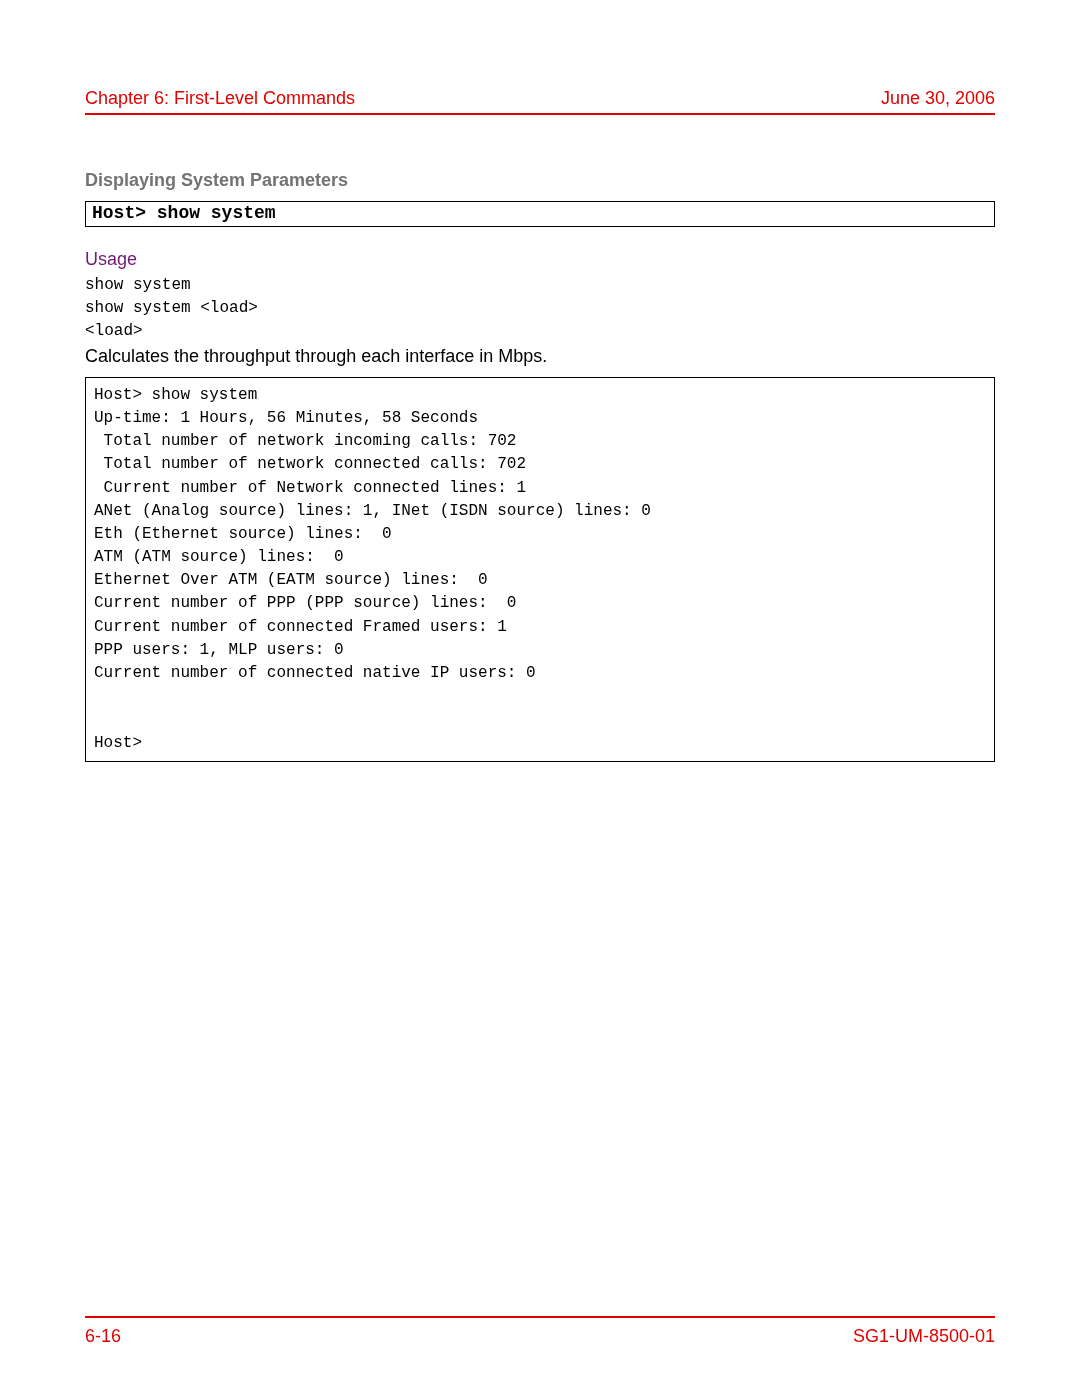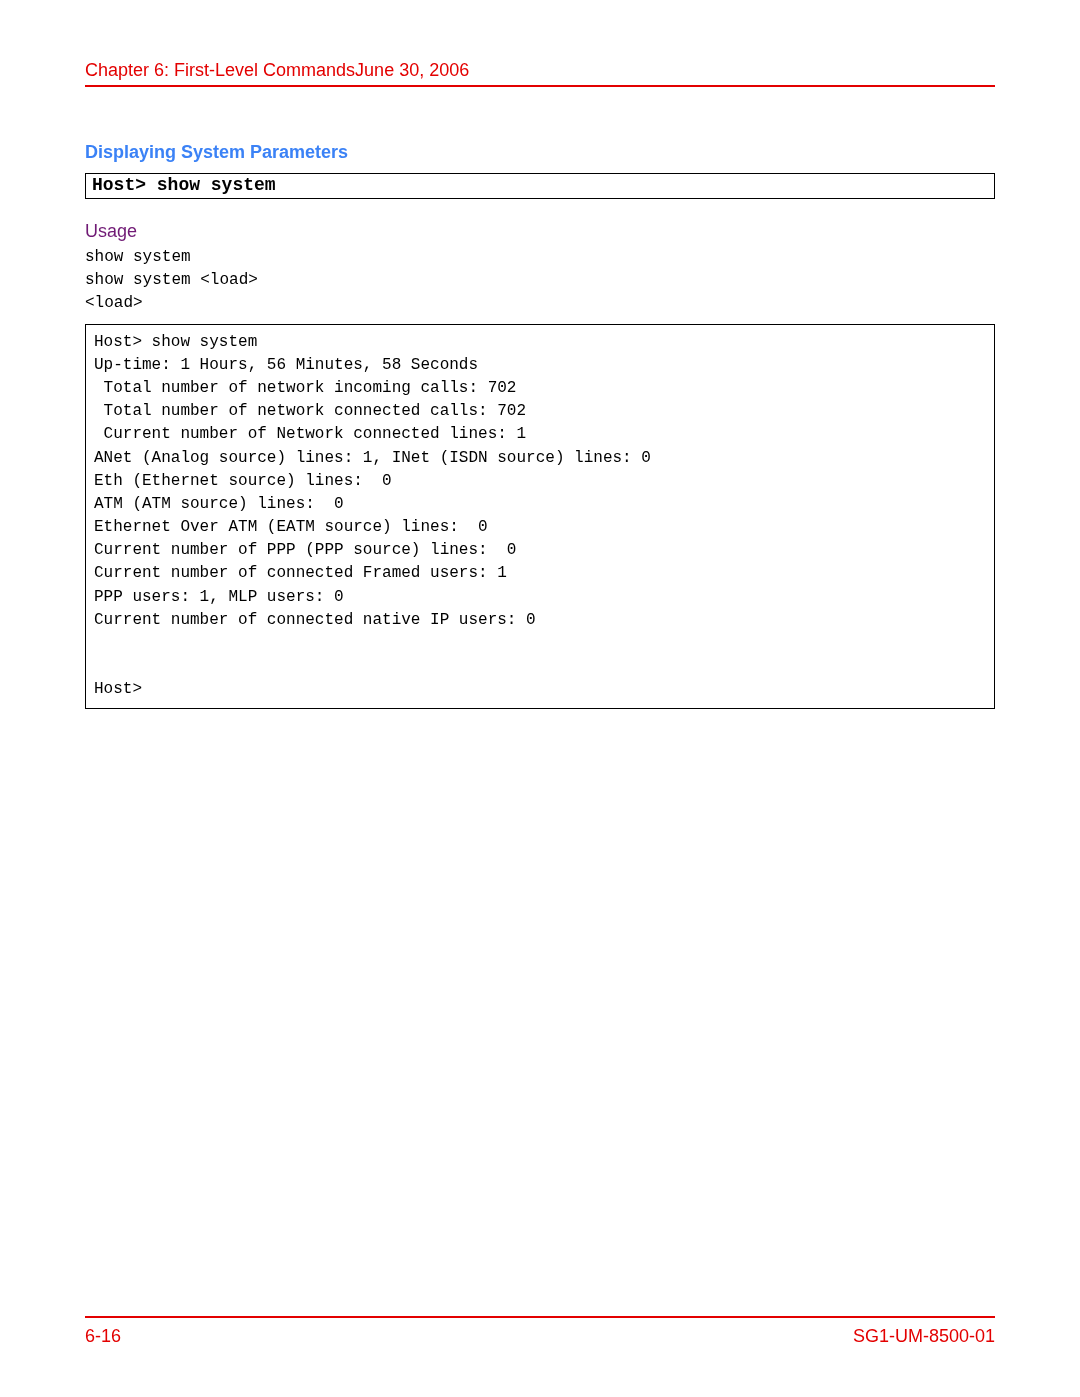--- a/index.html
+++ b/index.html
@@ -1,22 +1,22 @@
 <!DOCTYPE html>
 <html><head>
 <meta charset="utf-8">
 <style>
   * { box-sizing: border-box; margin: 0; padding: 0; }
   html, body { width: 1080px; height: 1397px; background: #fff; font-family: Arial, Helvetica, sans-serif; color: #000; }
   .page { position: relative; width: 1080px; height: 1397px; padding: 60px 85px 50px 85px; }
-  .header-row { display: flex; justify-content: flex-start; align-items: baseline; font-size: 18px; }
+  .header-row { display: flex; justify-content: space-between; align-items: baseline; font-size: 18px; }
   .header-left { color: #e30000; }
-  .header-right { color: #e30000; }
+  .header-right { color: #e30000; margin-top: 28px; }
   .header-rule { border: none; border-top: 2px solid #e30000; margin-top: 4px; }
-  .section-title { color: #3b82f6; font-weight: bold; font-size: 18px; margin-top: 55px; margin-bottom: 10px; }
+  .section-title { color: #737373; font-weight: bold; font-size: 18px; margin-top: 55px; margin-bottom: 10px; }
   .cmd-box { border: 1px solid #000; padding: 1px 6px 3px 6px; font-family: "Courier New", Courier, monospace; font-weight: bold; font-size: 18px; }
   .subhead { color: #701a75; font-size: 18px; margin-top: 22px; margin-bottom: 4px; }
   .mono { font-family: "Courier New", Courier, monospace; font-size: 16px; line-height: 1.45; white-space: pre; }
   .body-text { font-size: 18px; line-height: 1.4; }
   .example-box { border: 1px solid #000; padding: 6px 8px; margin-top: 8px; }
   .footer { position: absolute; left: 85px; right: 85px; bottom: 50px; }
   .footer-rule { border: none; border-top: 2px solid #e30000; margin-bottom: 8px; }
   .footer-row { display: flex; justify-content: space-between; font-size: 18px; color: #e30000; text-align: center; }
 </style>
 </head>
@@ -34,20 +34,21 @@
 
   <div class="cmd-box">
     <span>Host&gt; show system</span>
   </div>
 
   <div class="subhead">Usage</div>
   <div class="mono">show system
 show system &lt;load&gt;</div>
 
   <div class="mono">&lt;load&gt;</div>
+  <div class="body-text">Calculates the throughput through each interface in Mbps.</div>
 
   <div class="example-box">
     <div class="mono">Host&gt; show system
 Up-time: 1 Hours, 56 Minutes, 58 Seconds
  Total number of network incoming calls: 702
  Total number of network connected calls: 702
  Current number of Network connected lines: 1
 ANet (Analog source) lines: 1, INet (ISDN source) lines: 0
 Eth (Ethernet source) lines:  0
 ATM (ATM source) lines:  0

